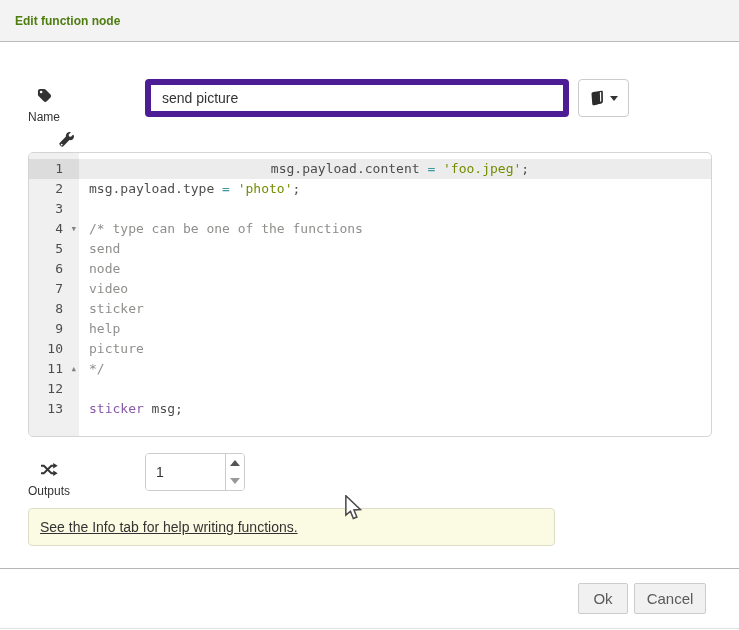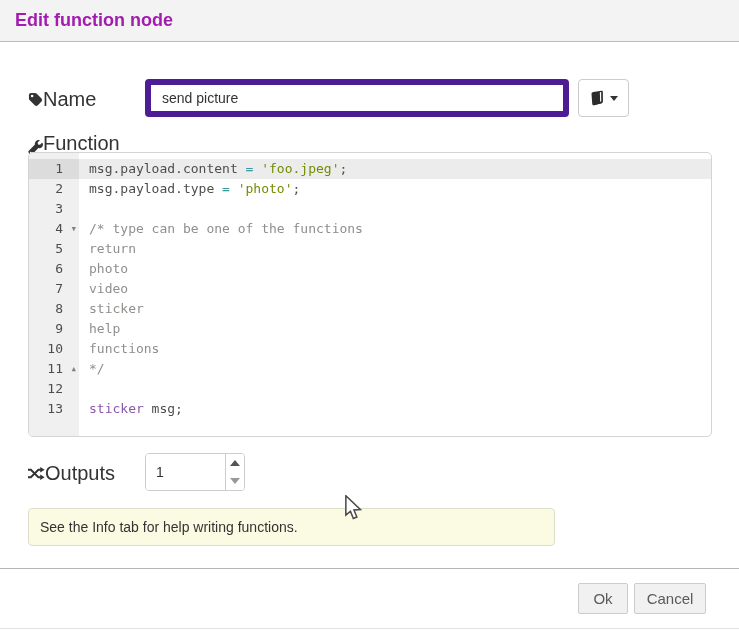--- a/index.html
+++ b/index.html
@@ -8,26 +8,26 @@
     position:relative; width:739px; height:630px;
     background:#fff; overflow:hidden;
     font-family:"Liberation Sans", sans-serif; color:#333;
   }
   
   .header {
     position:absolute; top:0; left:0; width:739px; height:42px;
     background:#f3f3f3; border-bottom:1px solid #bbbbbb;
     display:flex; align-items:center; padding-left:15px;
   }
-  .header .title { font-size:18px; font-weight:bold; color:#a21caf; }
+  .header .title { font-size:12px; font-weight:bold; color:#4d7c0f; }
 
   
   .form-label {
-    position:absolute; display:flex; align-items:center; gap:0;
-    font-size:20px; color:#333; white-space:nowrap;
+    position:absolute; display:flex; align-items:center; gap:7px;
+    font-size:12px; color:#333; white-space:nowrap;flex-direction:column;
   }
   .form-label svg { flex:0 0 auto; }
   .lbl-name { top:88px; left:28px; }
   .lbl-function { top:132px; left:28px;align-items:flex-end; }
   .lbl-outputs { top:462px; left:28px; }
 
   
   .name-input {
     position:absolute; top:79px; left:145px; width:424px; height:38px;
     border:6px solid #4c1d95; border-radius:4px; padding:8px 11px;
@@ -58,21 +58,21 @@
     flex:0 0 auto;
   }
   .gutter-row { position:relative; height:20px; text-align:right; padding-right:16px; }
   .gutter-row.active { background:#dcdcdc; }
   .gutter-row .fold {
     position:absolute; right:2px; top:0; font-size:11px; color:#808080;
     line-height:20px; cursor:pointer;
   }
   .codecol { flex:1; padding-top:6px; }
   .code-row { height:20px; padding-left:10px; white-space:pre; }
-  .code-row.active { background:#ececec; }
+  .code-row.active { background:#ececec;text-align:center; }
   .tok-default { color:var(--tok-default,#4d4d4c); }
   .tok-operator { color:var(--tok-operator,#3e999f); }
   .tok-string { color:var(--tok-string,#718c00); }
   .tok-comment { color:var(--tok-comment,#8e908c); }
   .tok-keyword { color:var(--tok-keyword,#8959a8); }
 
   
   .spinner {
     position:absolute; top:453px; left:145px; width:100px; height:38px;
     border:1px solid #ccc; border-radius:4px; background:#fff;
@@ -94,21 +94,21 @@
   .tri-down {
     width:0; height:0; border-left:5px solid transparent;
     border-right:5px solid transparent; border-top:6px solid #999;
   }
 
   
   .tip {
     position:absolute; top:508px; left:28px; width:527px; height:38px;
     background:#fbfbe3; border:1px solid #dedec8; border-radius:4px;
     display:flex; align-items:center; padding:0 11px;
-    font-size:14px; color:#333;
+    font-size:14px; color:#333;text-decoration:underline;
   }
 
   
   .footer-sep { position:absolute; top:568px; left:0; width:739px; height:0; border-top:1px solid #b5b5b5; }
   .btn {
     position:absolute; top:583px; height:31px;
     background:#f1f1f1; border:1px solid #ccc; border-radius:2px;
     font-family:"Liberation Sans", sans-serif; font-size:15px; color:#5a5a5a;
     cursor:pointer;
   }
@@ -165,26 +165,26 @@
         <div class="gutter-row"><span>10</span></div>
         <div class="gutter-row"><span>11</span><span class="fold">▴</span></div>
         <div class="gutter-row"><span>12</span></div>
         <div class="gutter-row"><span>13</span></div>
       </div>
     <div class="codecol" id="codecol">
         <div class="code-row active"><span class="tok-default">msg.payload.content </span><span class="tok-operator">=</span><span class="tok-default"> </span><span class="tok-string">'foo.jpeg'</span><span class="tok-default">;</span></div>
         <div class="code-row"><span class="tok-default">msg.payload.type </span><span class="tok-operator">=</span><span class="tok-default"> </span><span class="tok-string">'photo'</span><span class="tok-default">;</span></div>
         <div class="code-row"></div>
         <div class="code-row"><span class="tok-comment">/* type can be one of the functions</span></div>
-        <div class="code-row"><span class="tok-comment">return</span></div>
-        <div class="code-row"><span class="tok-comment">photo</span></div>
+        <div class="code-row"><span class="tok-comment">send</span></div>
+        <div class="code-row"><span class="tok-comment">node</span></div>
         <div class="code-row"><span class="tok-comment">video</span></div>
         <div class="code-row"><span class="tok-comment">sticker</span></div>
         <div class="code-row"><span class="tok-comment">help</span></div>
-        <div class="code-row"><span class="tok-comment">functions</span></div>
+        <div class="code-row"><span class="tok-comment">picture</span></div>
         <div class="code-row"><span class="tok-comment">*/</span></div>
         <div class="code-row"></div>
         <div class="code-row"><span class="tok-keyword">sticker</span><span class="tok-default"> msg;</span></div>
       </div>
   </div>
 
   <div class="form-label lbl-outputs">
     <svg width="17" height="15" viewBox="0 0 19 16">
       <g stroke="#333" stroke-width="2.1" fill="none">
         <path d="M0 3.8h3.2l8.4 8.4h2.6"></path>

